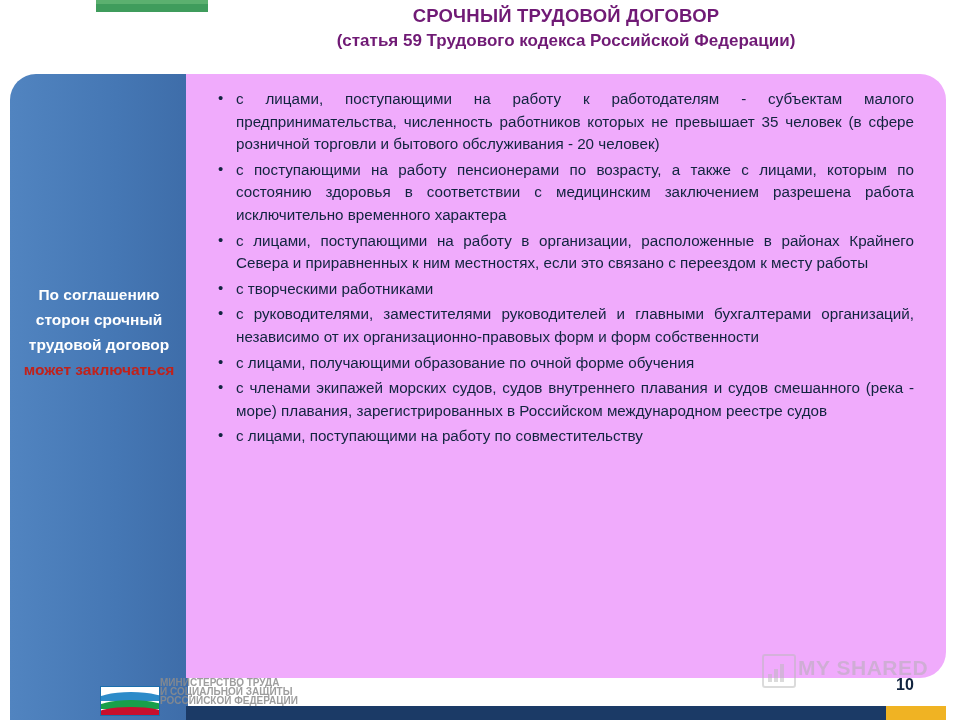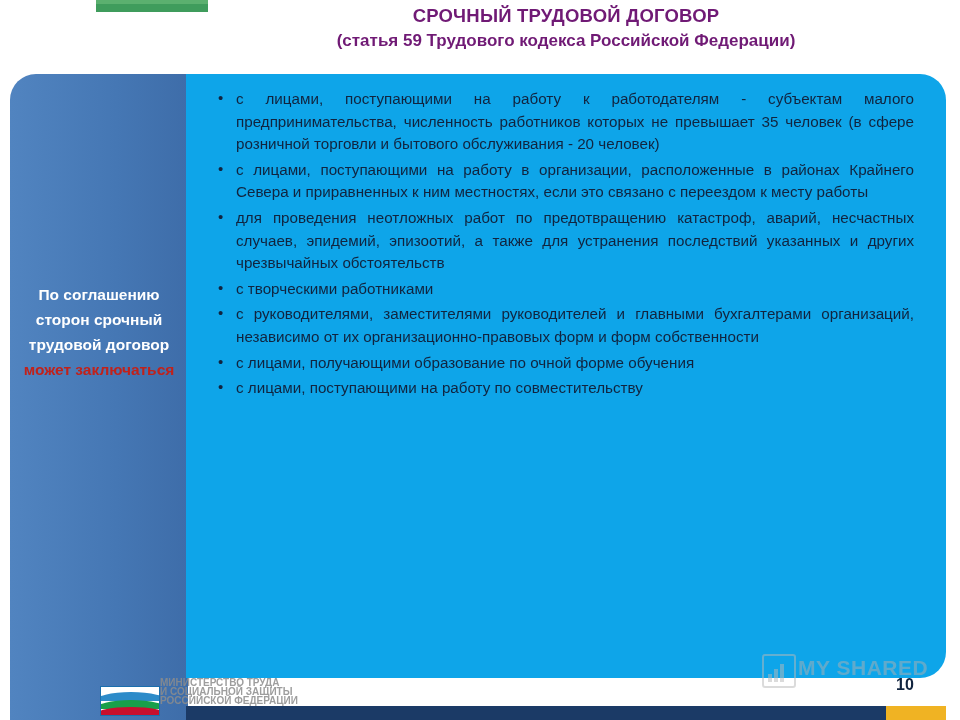--- a/index.html
+++ b/index.html
@@ -61,21 +61,21 @@
     line-height: 26px;
   }
 
   
   .content-panel {
     position: absolute;
     left: 186px;
     top: 74px;
     width: 760px;
     height: 604px;
-    background: #0ea5e9;
+    background: #f0abfc;
     border-top-right-radius: 26px;
     border-bottom-right-radius: 26px;
   }
 
   .bullets {
     position: absolute;
     left: 28px;
     top: 14px;
     width: 700px;
   }
@@ -258,25 +258,26 @@
 
   <div class="left-panel">
     <div class="left-panel-text">
       <span>По соглашению сторон срочный трудовой договор </span><span class="red">может заключаться</span>
     </div>
   </div>
 
   <div class="content-panel">
     <div class="bullets">
       <div class="bullet-item">с лицами, поступающими на работу к работодателям - субъектам малого предпринимательства, численность работников которых не превышает 35 человек (в сфере розничной торговли и бытового обслуживания - 20 человек)</div>
+      <div class="bullet-item">с поступающими на работу пенсионерами по возрасту, а также с лицами, которым по состоянию здоровья в соответствии с медицинским заключением разрешена работа исключительно временного характера</div>
       <div class="bullet-item">с лицами, поступающими на работу в организации, расположенные в районах Крайнего Севера и приравненных к ним местностях, если это связано с переездом к месту работы</div>
-      <div class="bullet-item">для проведения неотложных работ по предотвращению катастроф, аварий, несчастных случаев, эпидемий, эпизоотий, а также для устранения последствий указанных и других чрезвычайных обстоятельств</div>
       <div class="bullet-item">с творческими работниками</div>
       <div class="bullet-item">с руководителями, заместителями руководителей и главными бухгалтерами организаций, независимо от их организационно-правовых форм и форм собственности</div>
       <div class="bullet-item">с лицами, получающими образование по очной форме обучения</div>
+      <div class="bullet-item">с членами экипажей морских судов, судов внутреннего плавания и судов смешанного (река - море) плавания, зарегистрированных в Российском международном реестре судов</div>
       <div class="bullet-item">с лицами, поступающими на работу по совместительству</div>
     </div>
   </div>
 
   <div class="ghost-text">
     <div>МИНИСТЕРСТВО ТРУДА</div>
     <div>И СОЦИАЛЬНОЙ ЗАЩИТЫ</div>
     <div>РОССИЙСКОЙ ФЕДЕРАЦИИ</div>
   </div>
 

